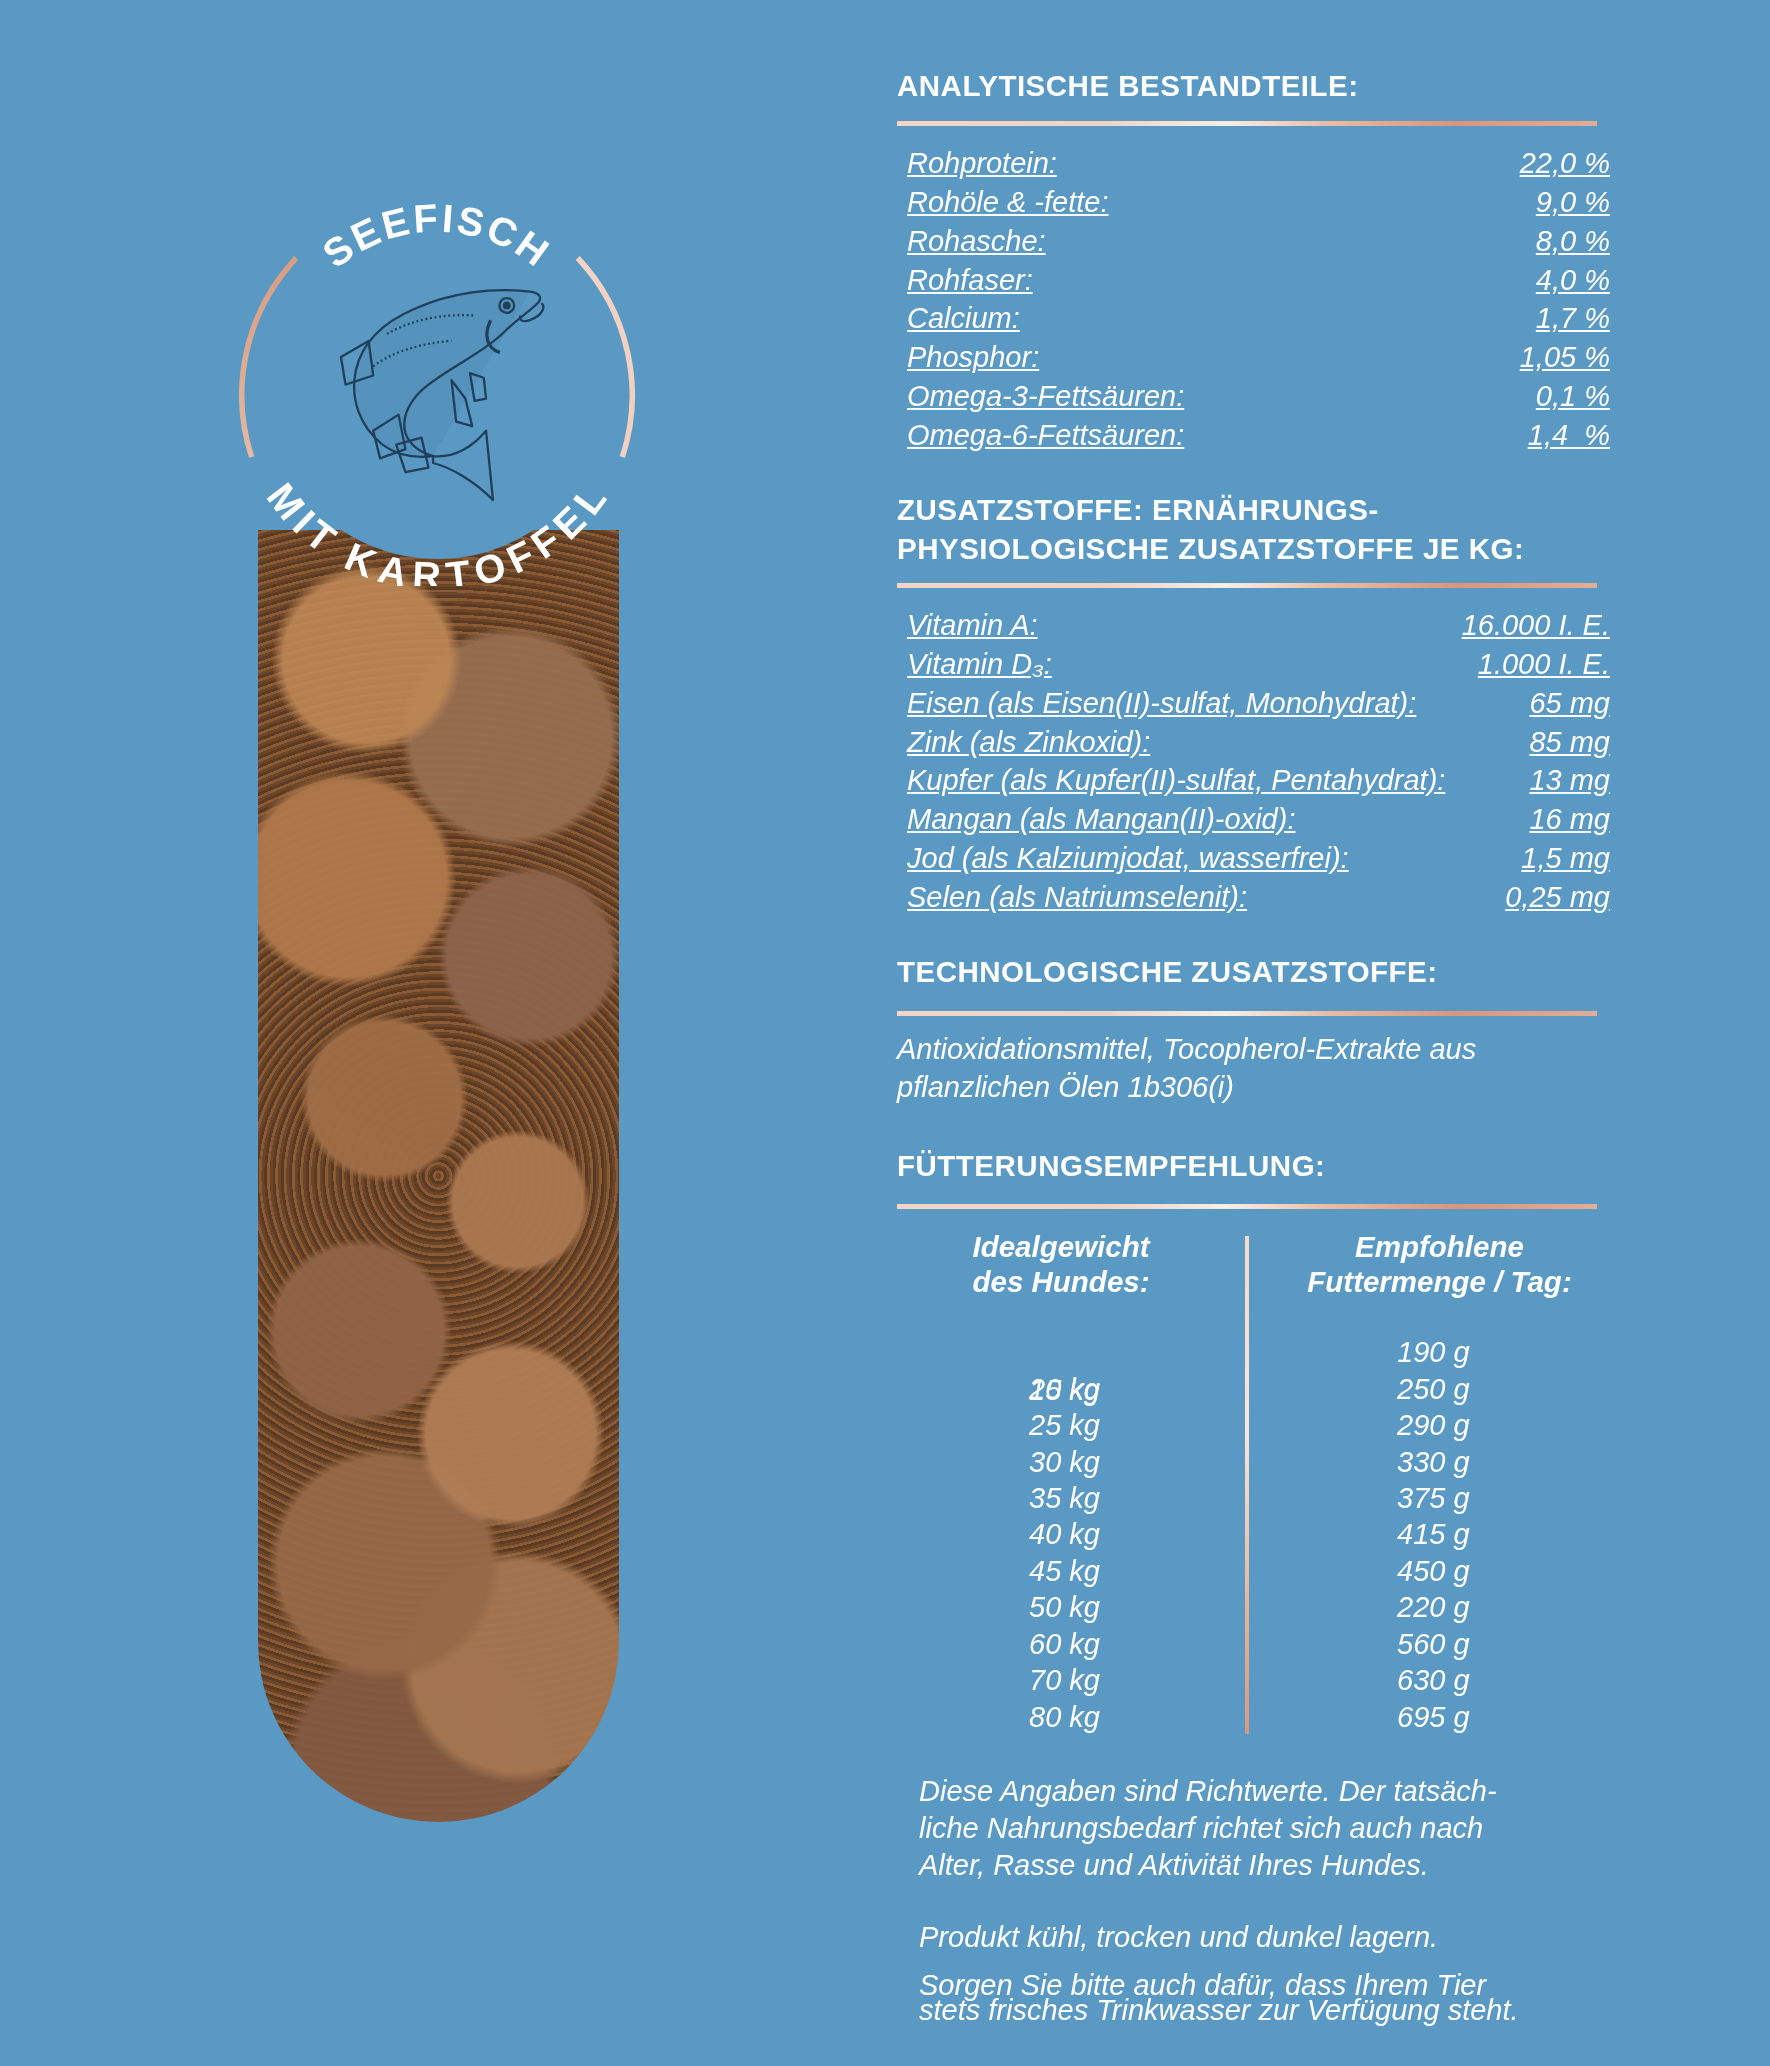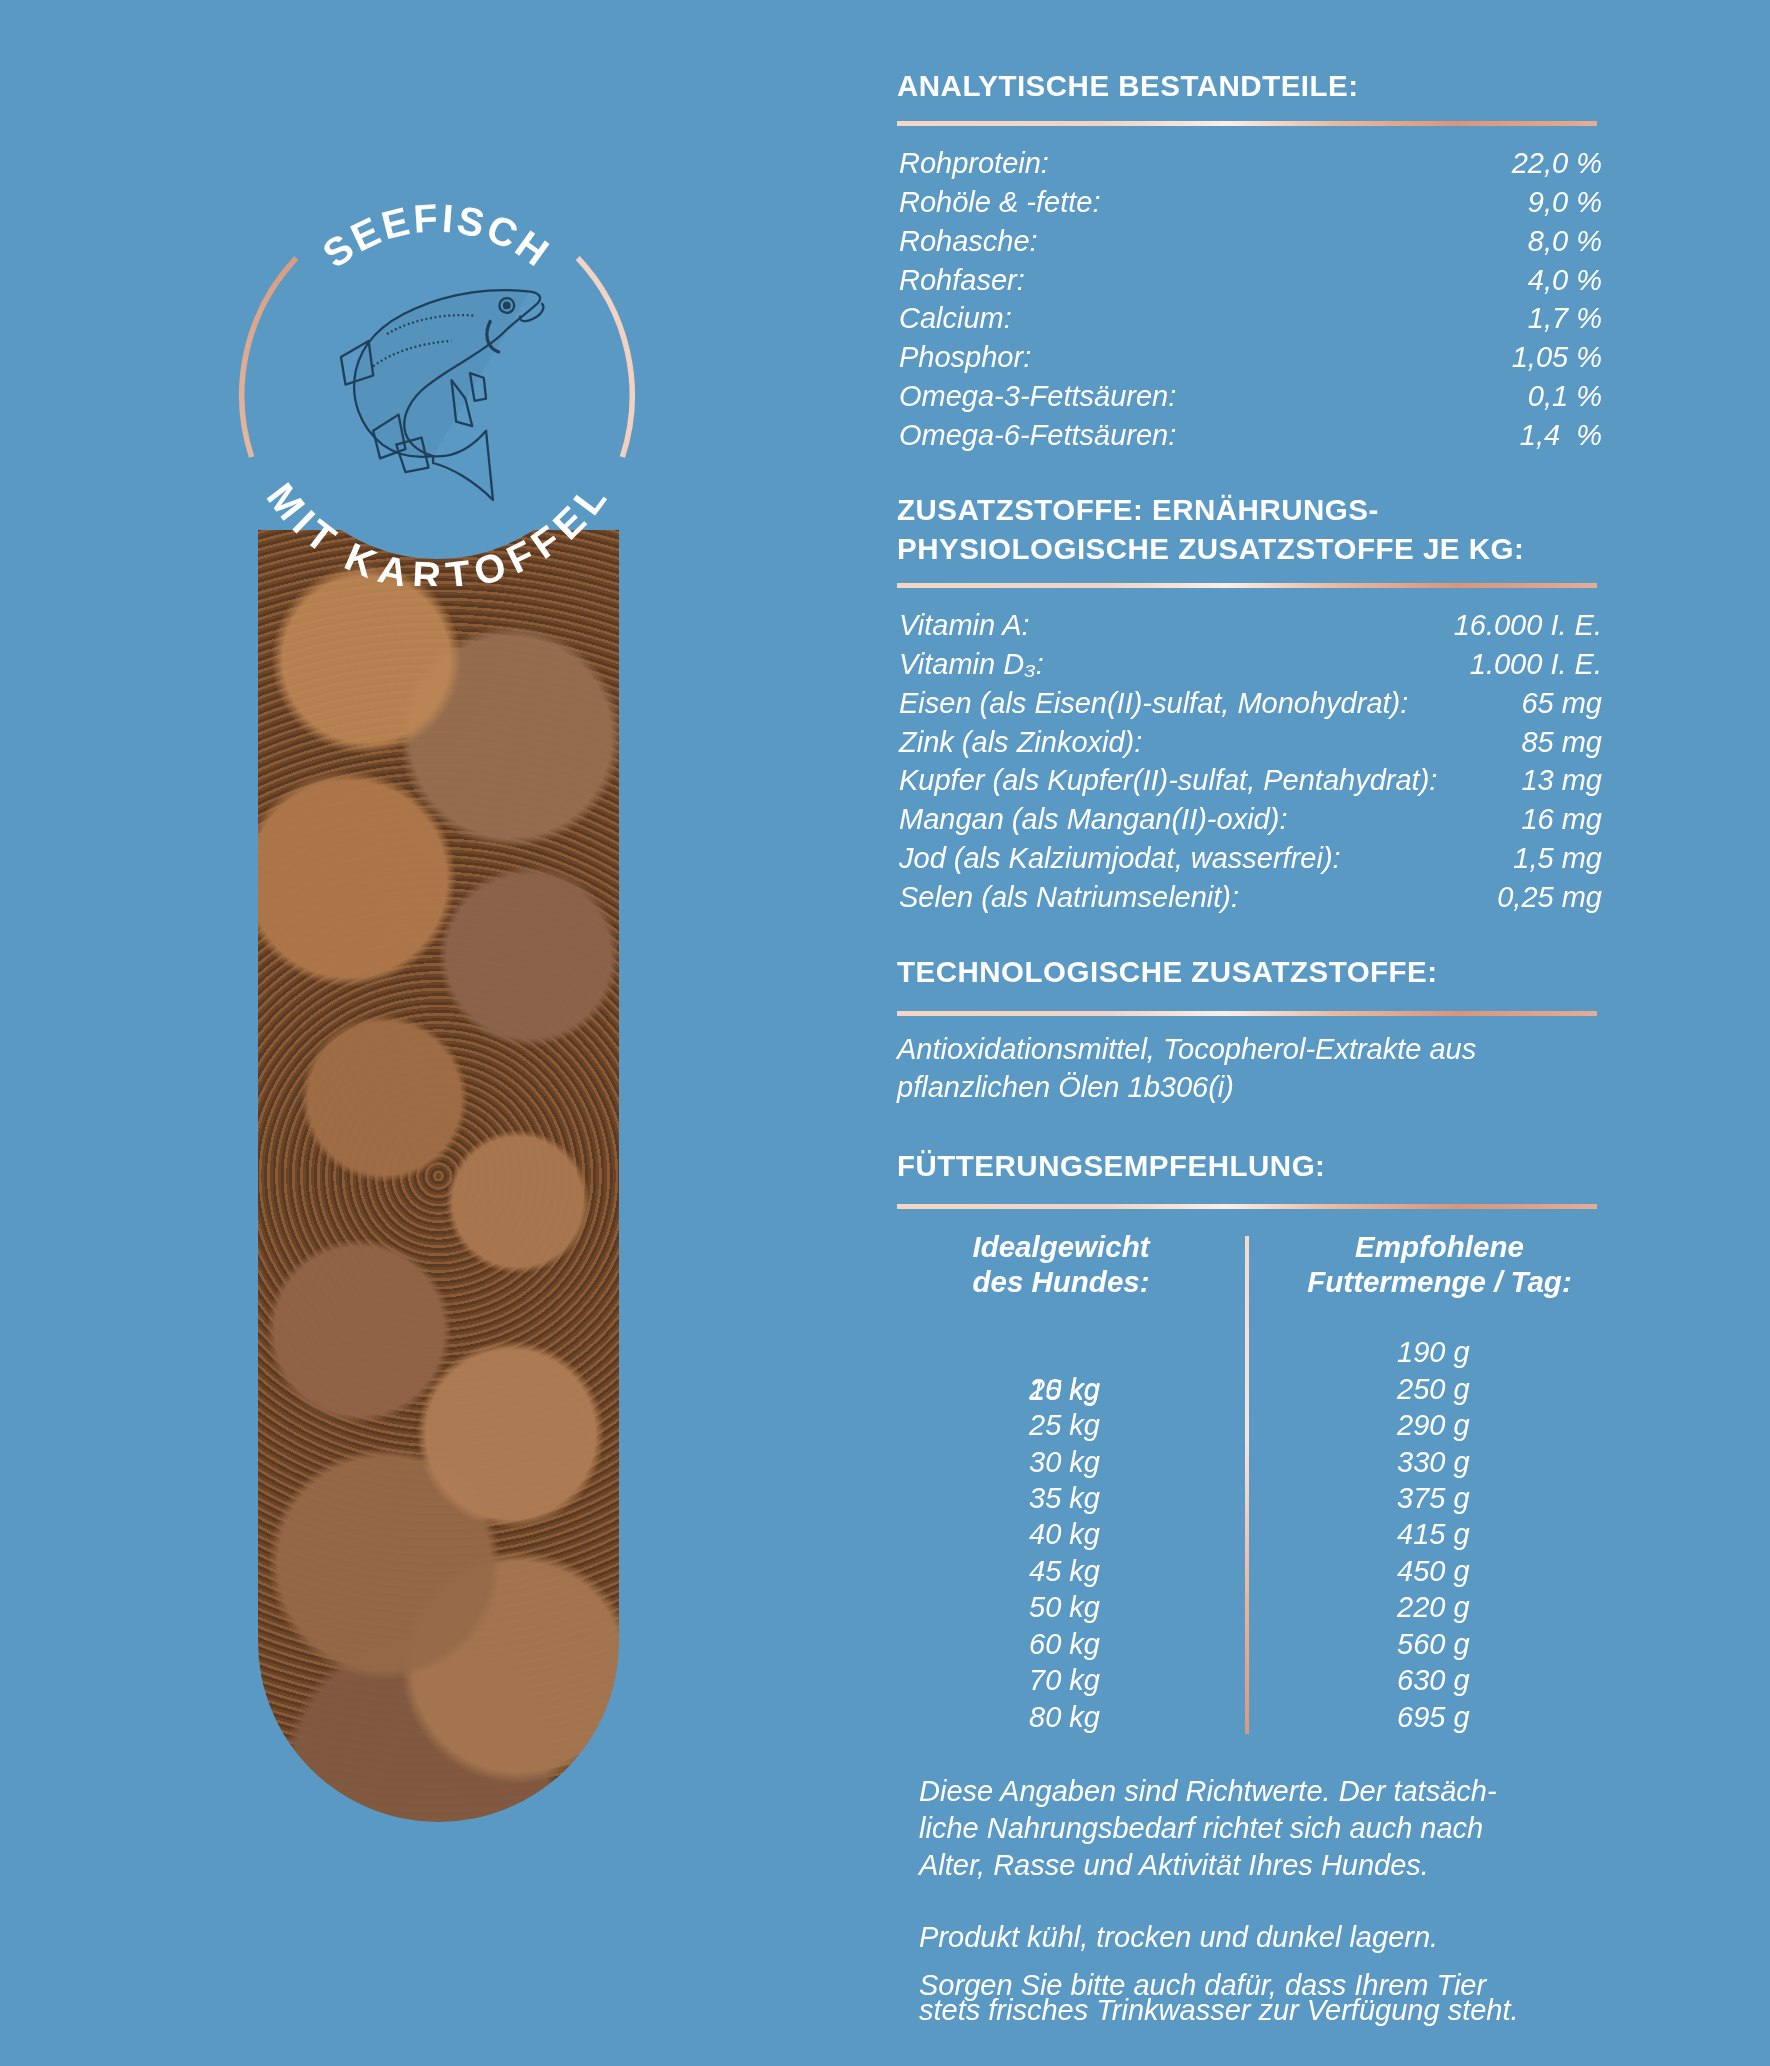--- a/index.html
+++ b/index.html
@@ -40,23 +40,23 @@
   .col { position:absolute; left:897px; width:703px; }
   .h {
     position:absolute; left:0; font-weight:bold; font-size:29.5px;
     letter-spacing:0.5px; line-height:42px; white-space:nowrap;
   }
   .rule {
     position:absolute; left:0; width:700px; height:4.6px;
     background:linear-gradient(90deg,#f5d6c6 0%,#efd4c5 30%,#fbeee6 47%,#e8bba3 62%,#d9957c 80%,#e3ad95 100%);
   }
   .row {
-    position:absolute; left:2px; width:703px; height:39px;
+    position:absolute; left:10px; width:703px; height:39px;
     font-style:italic; font-size:29px; line-height:39px;
-    display:flex; justify-content:space-between; white-space:nowrap;
+    display:flex; justify-content:space-between; white-space:nowrap;text-decoration:underline;
   }
   .para {
     position:absolute; font-style:italic; font-size:29px; line-height:37px; white-space:nowrap;
   }
   .th {
     position:absolute; font-weight:bold; font-style:italic; font-size:29.5px;
     line-height:35px; text-align:center; white-space:nowrap;
   }
   .tcell {
     position:absolute; font-style:italic; font-size:29px; line-height:36px; white-space:nowrap;

